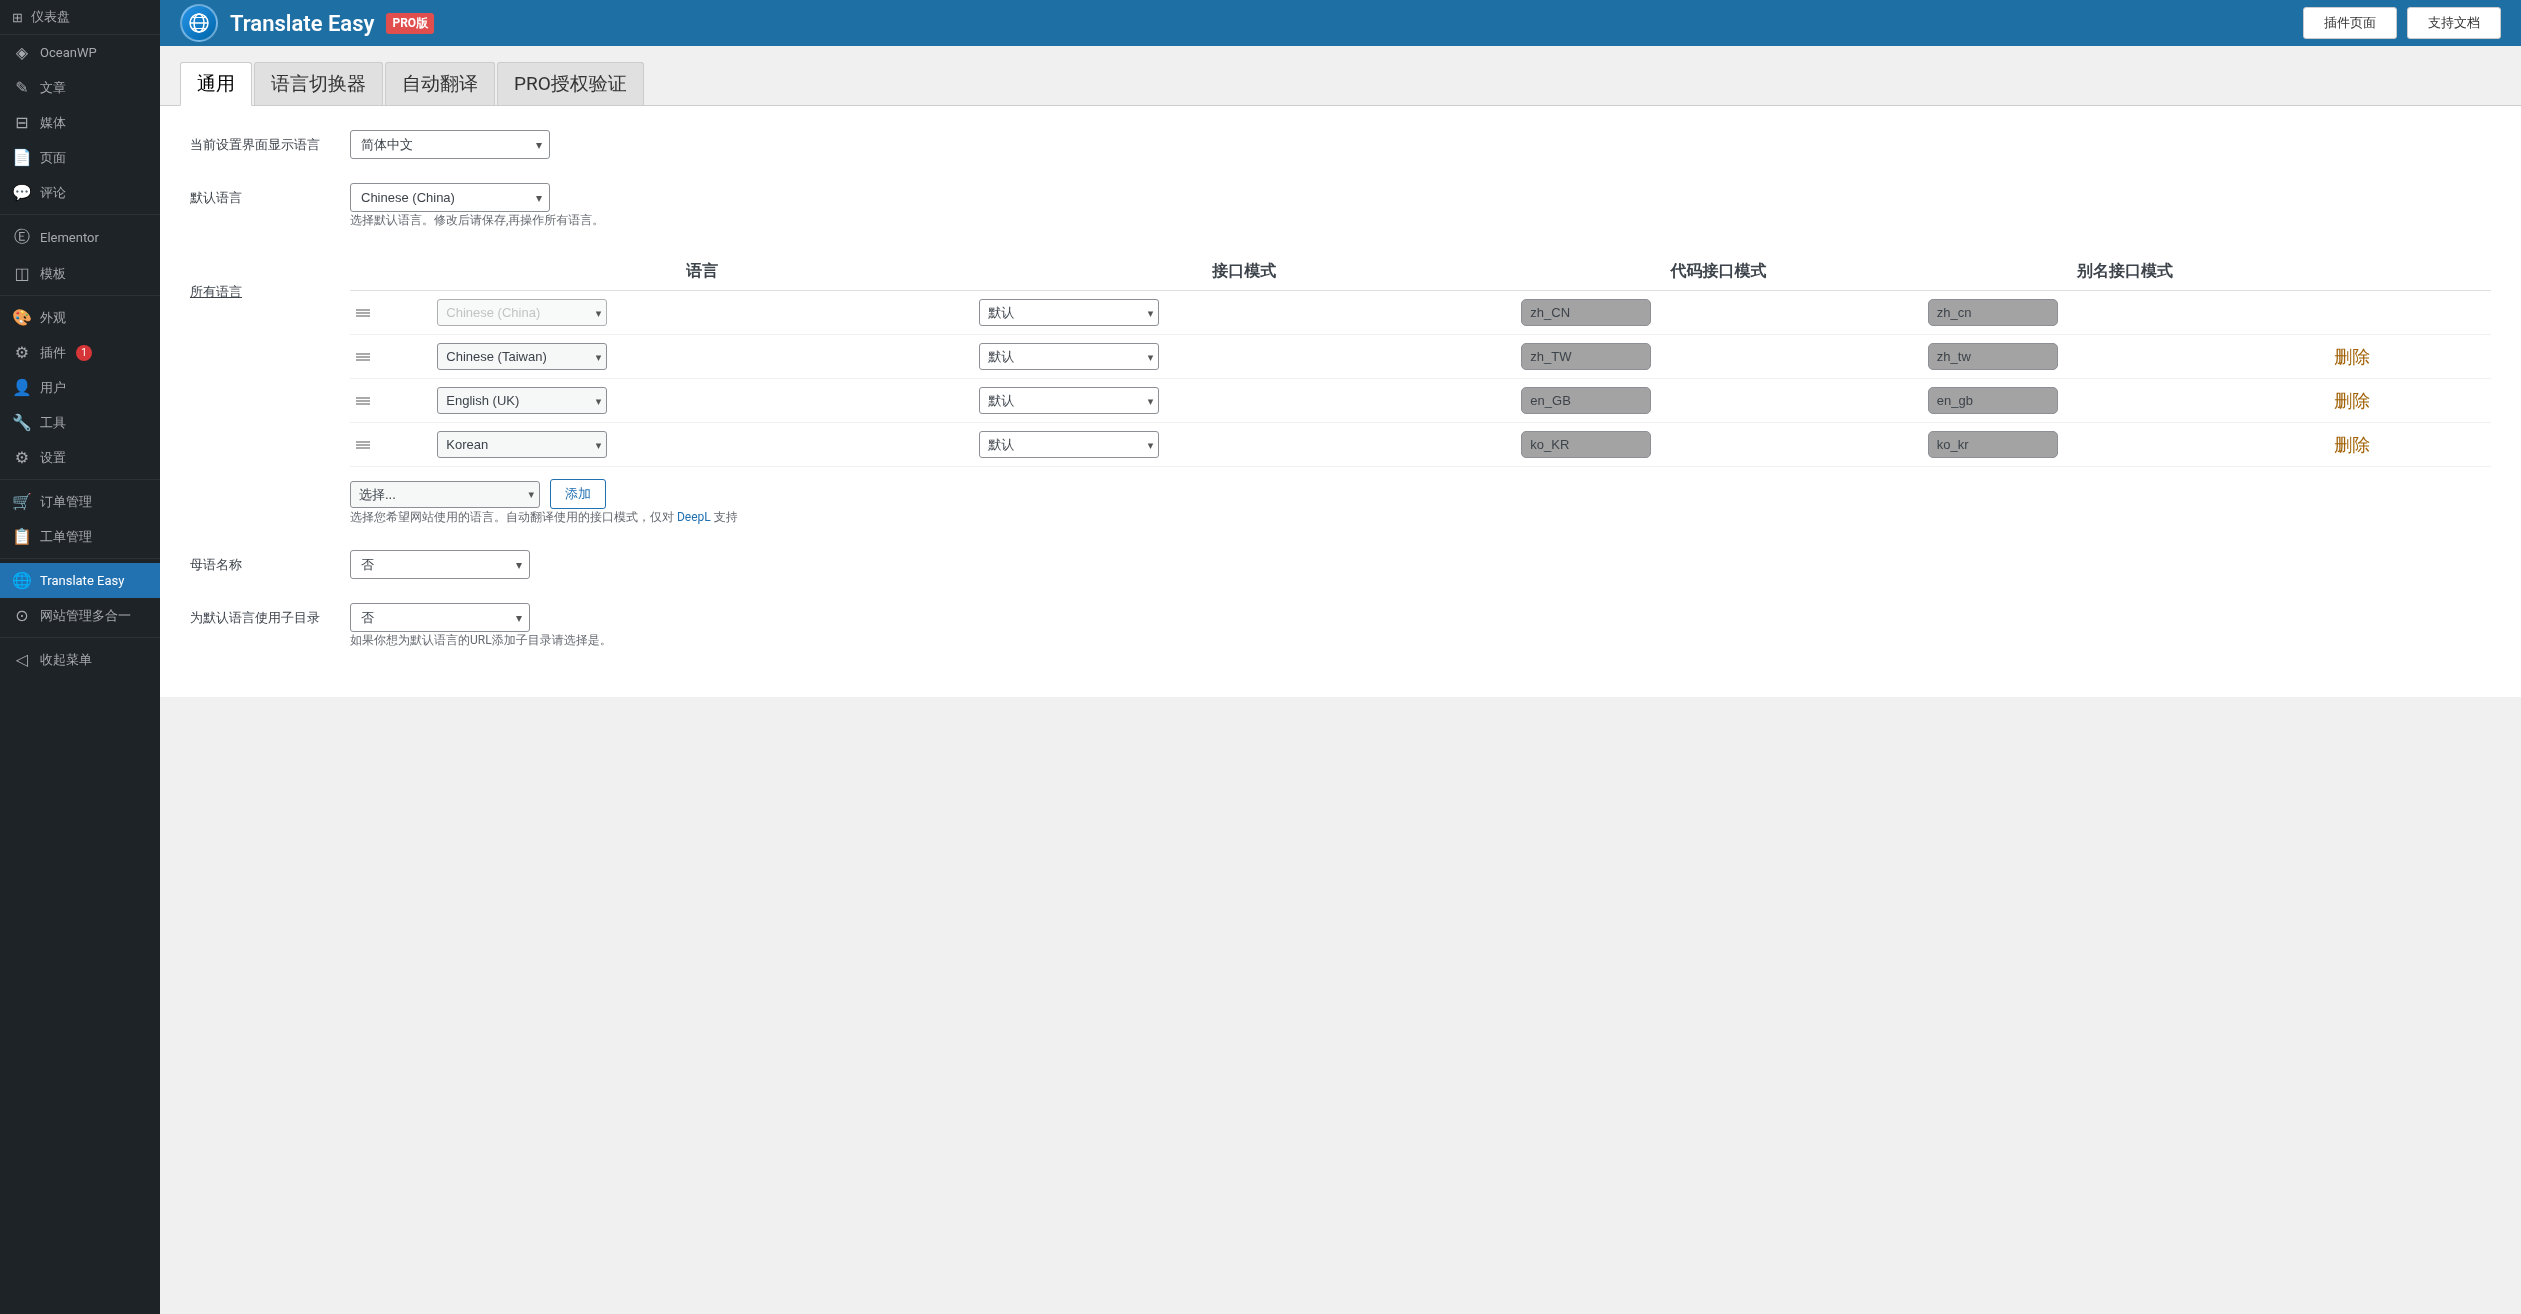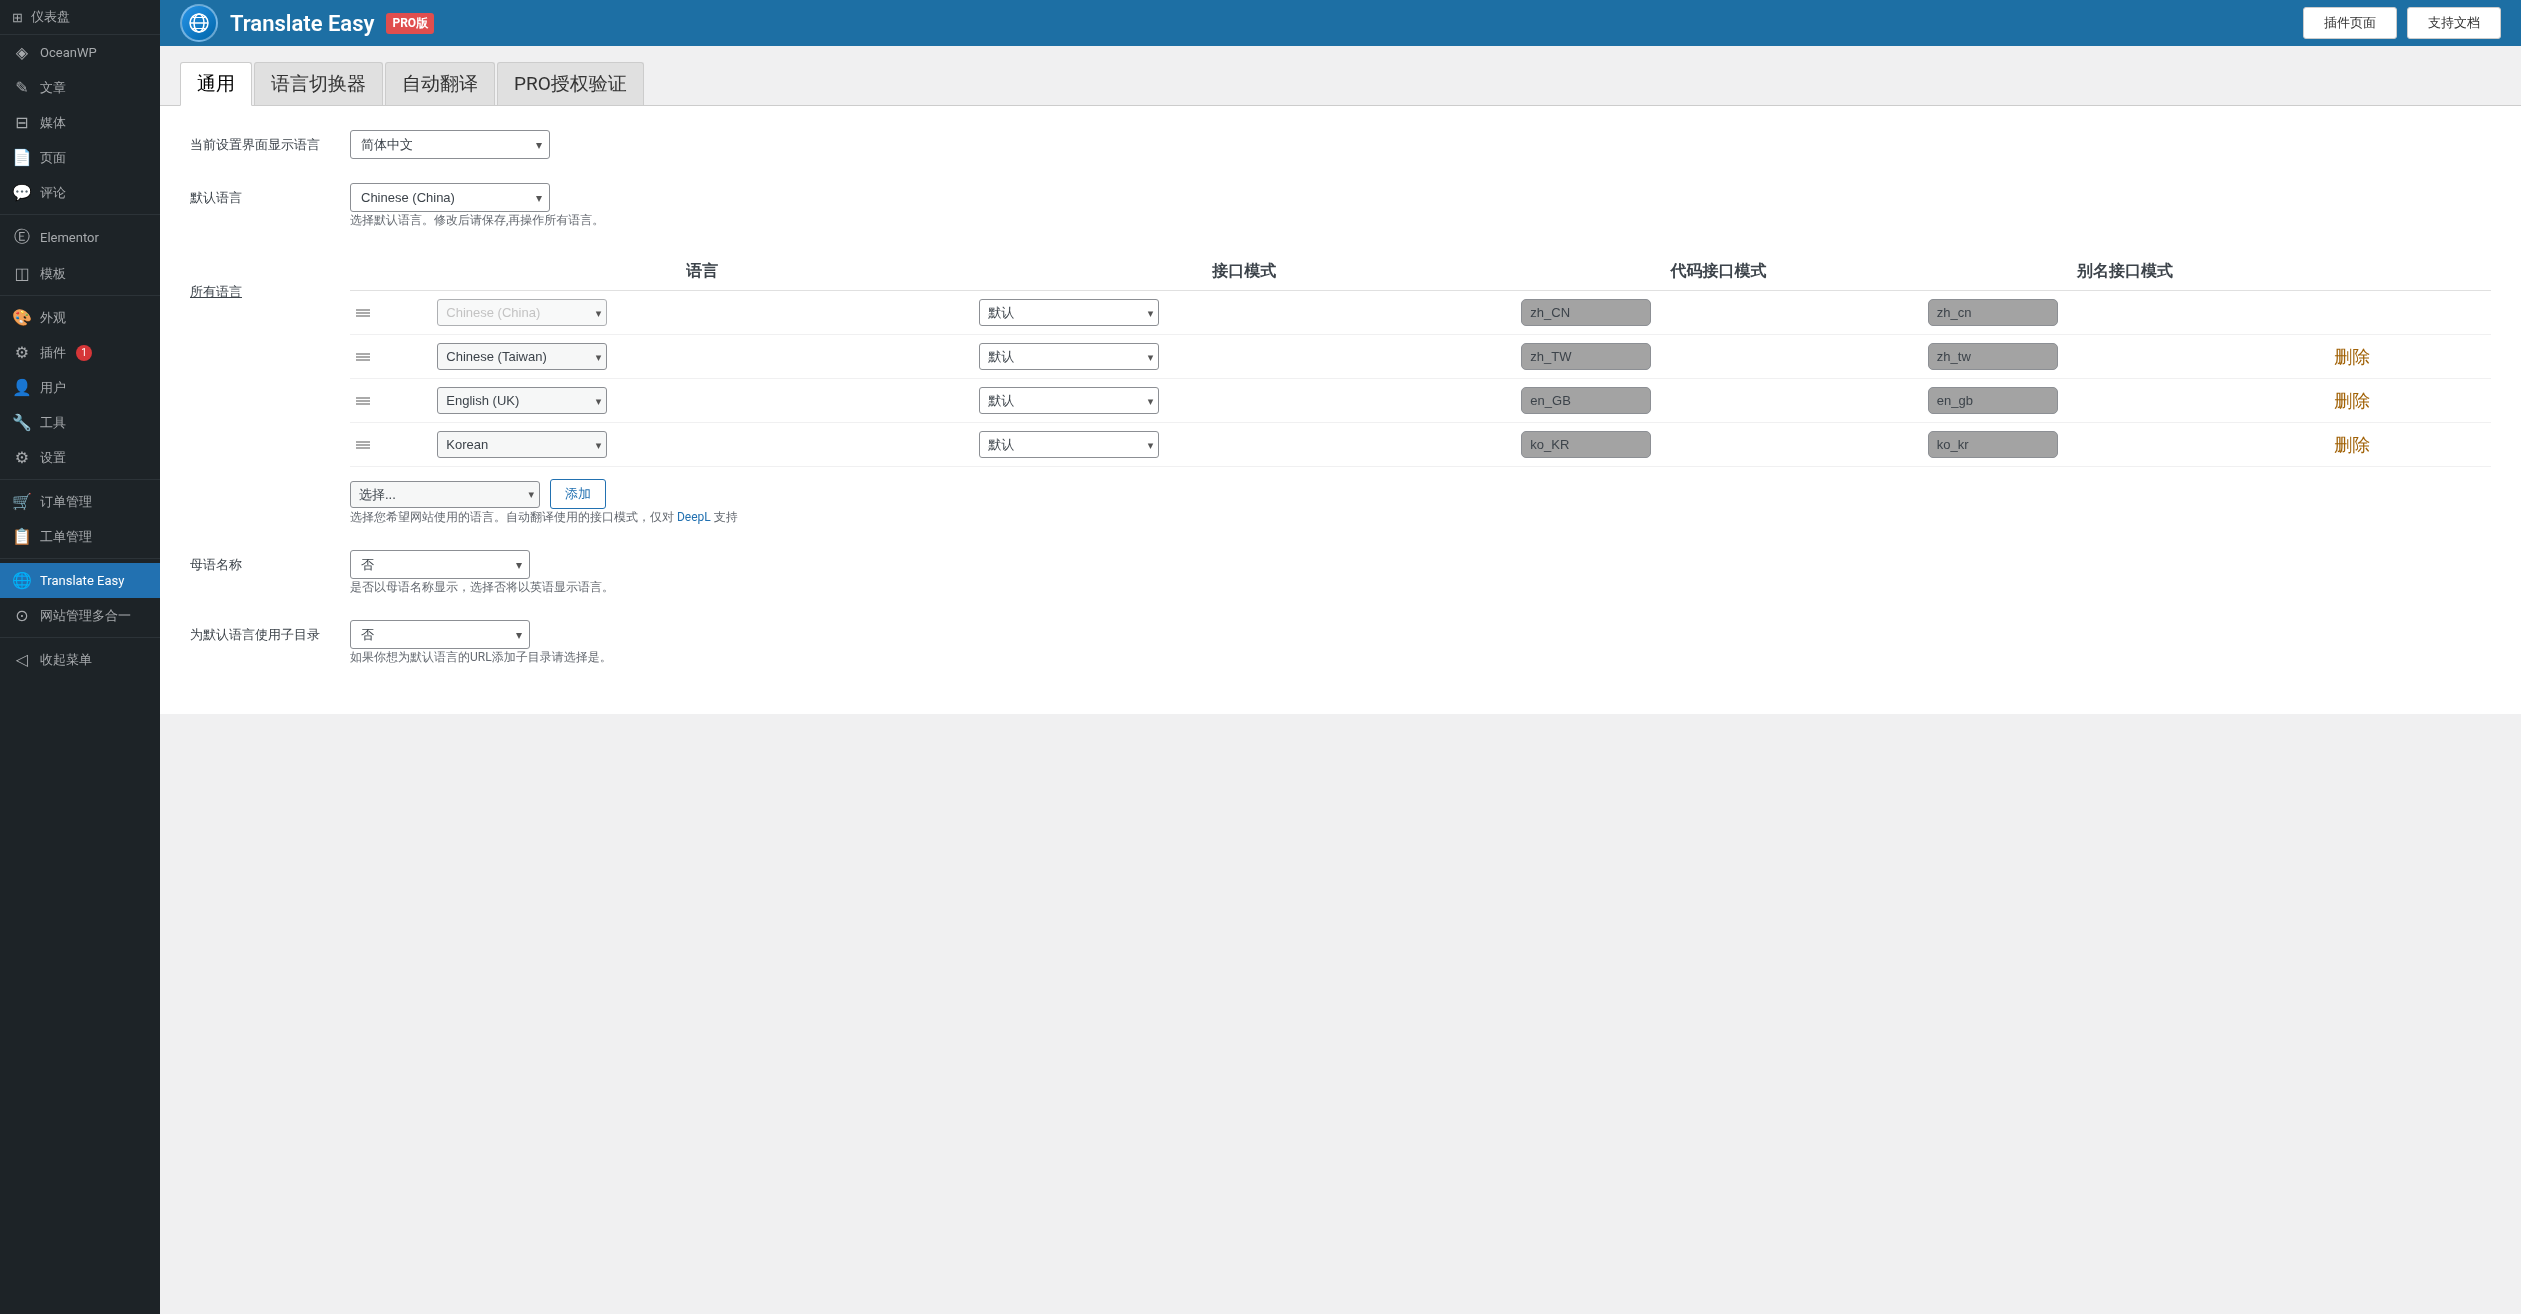--- a/index.html
+++ b/index.html
@@ -650,21 +650,20 @@
 
       <div class="form-row">
         <div class="form-label">母语名称</div>
         <div class="form-control">
           <div class="select-wrap select-medium">
             <select>
               <option>否</option>
               <option>是</option>
             </select>
           </div>
-          <div class="hint-text">是否以母语名称显示，选择否将以英语显示语言。</div>
         </div>
       </div>
 
       <div class="form-row">
         <div class="form-label">为默认语言使用子目录</div>
         <div class="form-control">
           <div class="select-wrap select-medium">
             <select>
               <option>否</option>
               <option>是</option>

